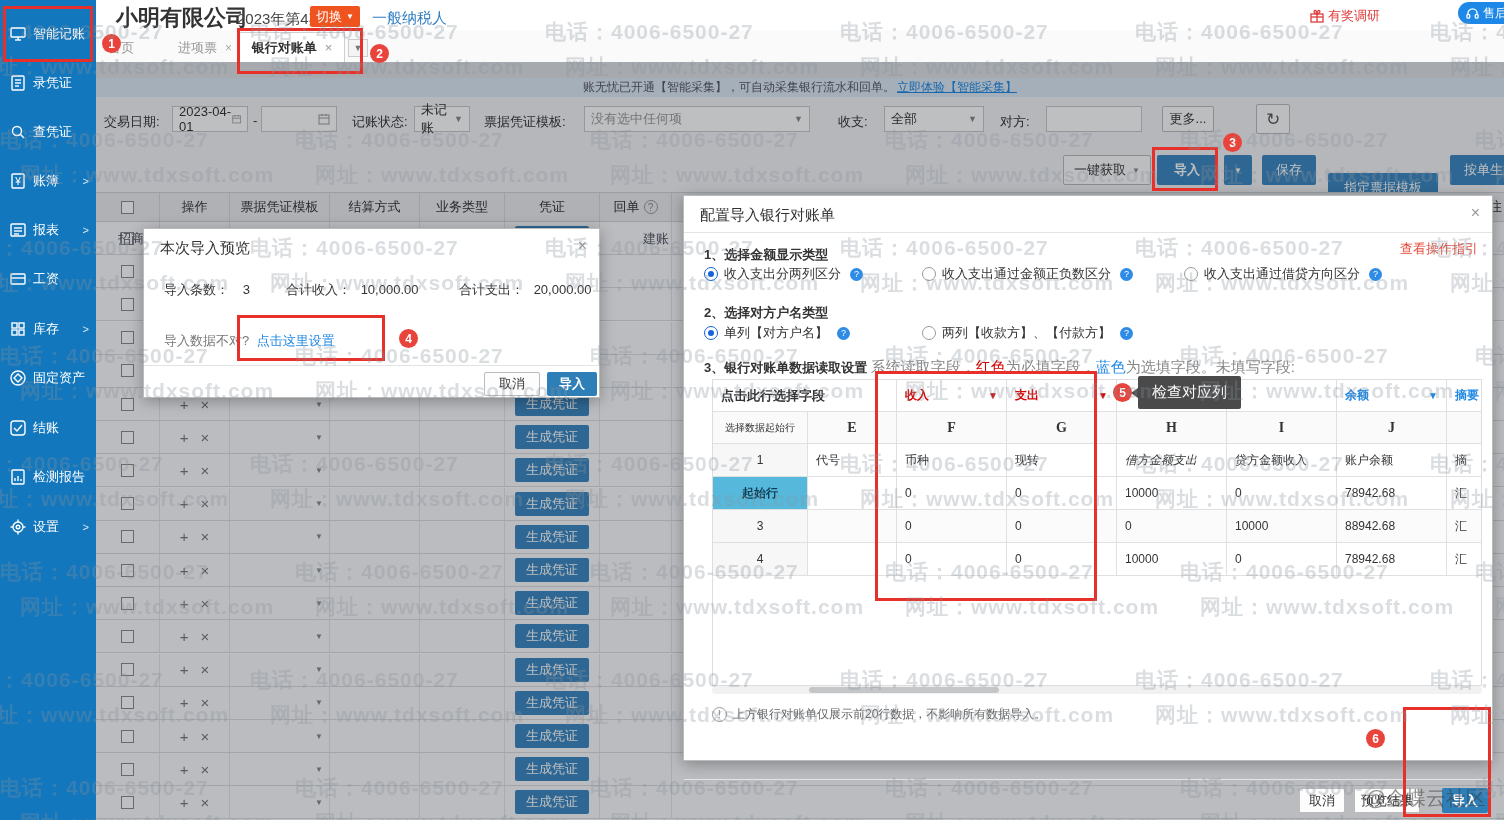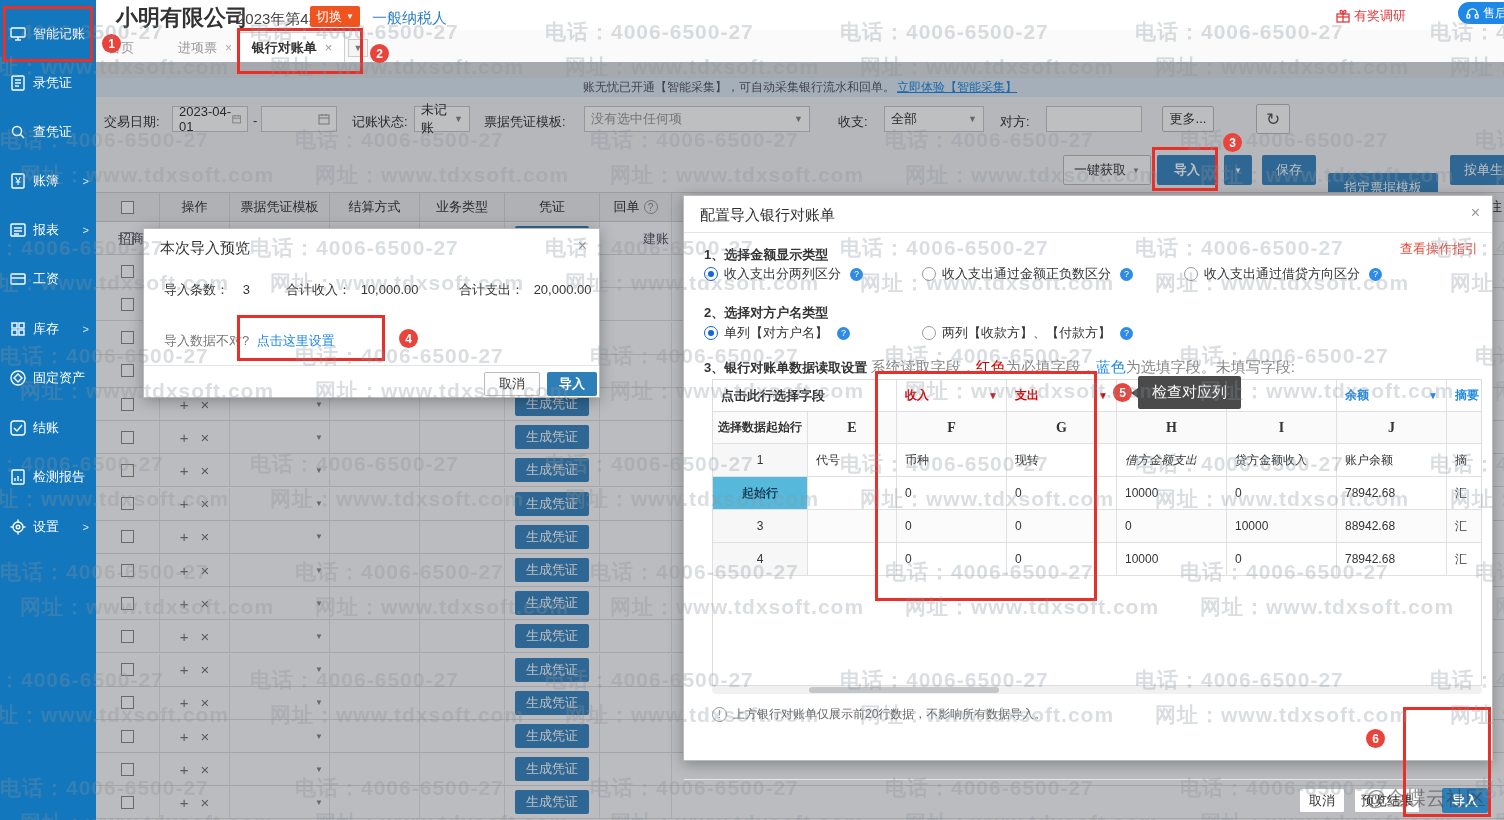--- a/index.html
+++ b/index.html
@@ -16,21 +16,21 @@
   .side-item .arrow { position:absolute; right:7px; font-size:11px; color:#d6e9f7; }
   .side-item svg { stroke:#fff; fill:none; stroke-width:1.4; }
 
   
   #header { left:96px; top:0; width:1408px; height:30px; background:#fff; z-index:20; }
   .company { position:absolute; left:20px; top:3px; font-size:22px; font-weight:bold; color:#333; }
   .period { position:absolute; left:141px; top:10px; font-size:15px; color:#444; }
   .switch-btn { position:absolute; left:214px; top:6px; height:21px; padding:0 6px; background:#f0541e;
     color:#fff; font-size:13px; display:flex; align-items:center; gap:4px; border-radius:2px; cursor:pointer; }
   .taxpayer { position:absolute; left:276px; top:9px; font-size:15px; color:#2f7ec2; cursor:pointer; }
-  .survey { position:absolute; right:98px; top:7px; color:#e03c3c; font-size:13px; display:flex; gap:4px; align-items:center; cursor:pointer; }
+  .survey { position:absolute; right:124px; top:7px; color:#e03c3c; font-size:13px; display:flex; gap:4px; align-items:center; cursor:pointer; }
   .support-pill { position:absolute; right:-18px; top:2px; width:64px; height:22px; border-radius:11px;
     background:#1d88e8; color:#fff; font-size:12px; display:flex; align-items:center; padding-left:8px; gap:4px; cursor:pointer; }
 
   
   #tabbar { left:96px; top:30px; width:1408px; height:32px; background:#fafafa; z-index:20; }
   .tab-plain { position:absolute; top:9px; font-size:13px; color:#999; cursor:pointer; }
   .tab-x { color:#aaa; margin-left:8px; font-size:12px; }
   .tab-active { position:absolute; left:143px; top:2px; width:106px; height:30px; background:#fff;
     border:1px solid #cfcfcf; border-bottom:none; display:flex; align-items:center; justify-content:center;
     gap:8px; font-weight:bold; color:#333; cursor:pointer; }
@@ -795,21 +795,21 @@
             </span>
         </div>
         <div class="gcell" style="width:110px;">
           <span class="sel-blue">
               <span>摘要</span>
             </span>
         </div>
       </div>
 
       <div class="grow" style="top:32px;height:32px;background:#fafafa;">
-        <div class="gcell gcenter" style="width:95px;font-weight:bold;font-size:12px;">选择数据起始行</div>
+        <div class="gcell gcenter" style="width:95px;font-weight:normal;font-size:10px;">选择数据起始行</div>
         <div class="gcell gcenter letter" style="width:89px;">E</div>
         <div class="gcell gcenter letter" style="width:110px;">F</div>
         <div class="gcell gcenter letter" style="width:110px;">G</div>
         <div class="gcell gcenter letter" style="width:110px;">H</div>
         <div class="gcell gcenter letter" style="width:110px;">I</div>
         <div class="gcell gcenter letter" style="width:110px;">J</div>
         <div class="gcell" style="width:110px;"></div>
       </div>
 
       <div class="grow" style="top:64px;height:33px;">

